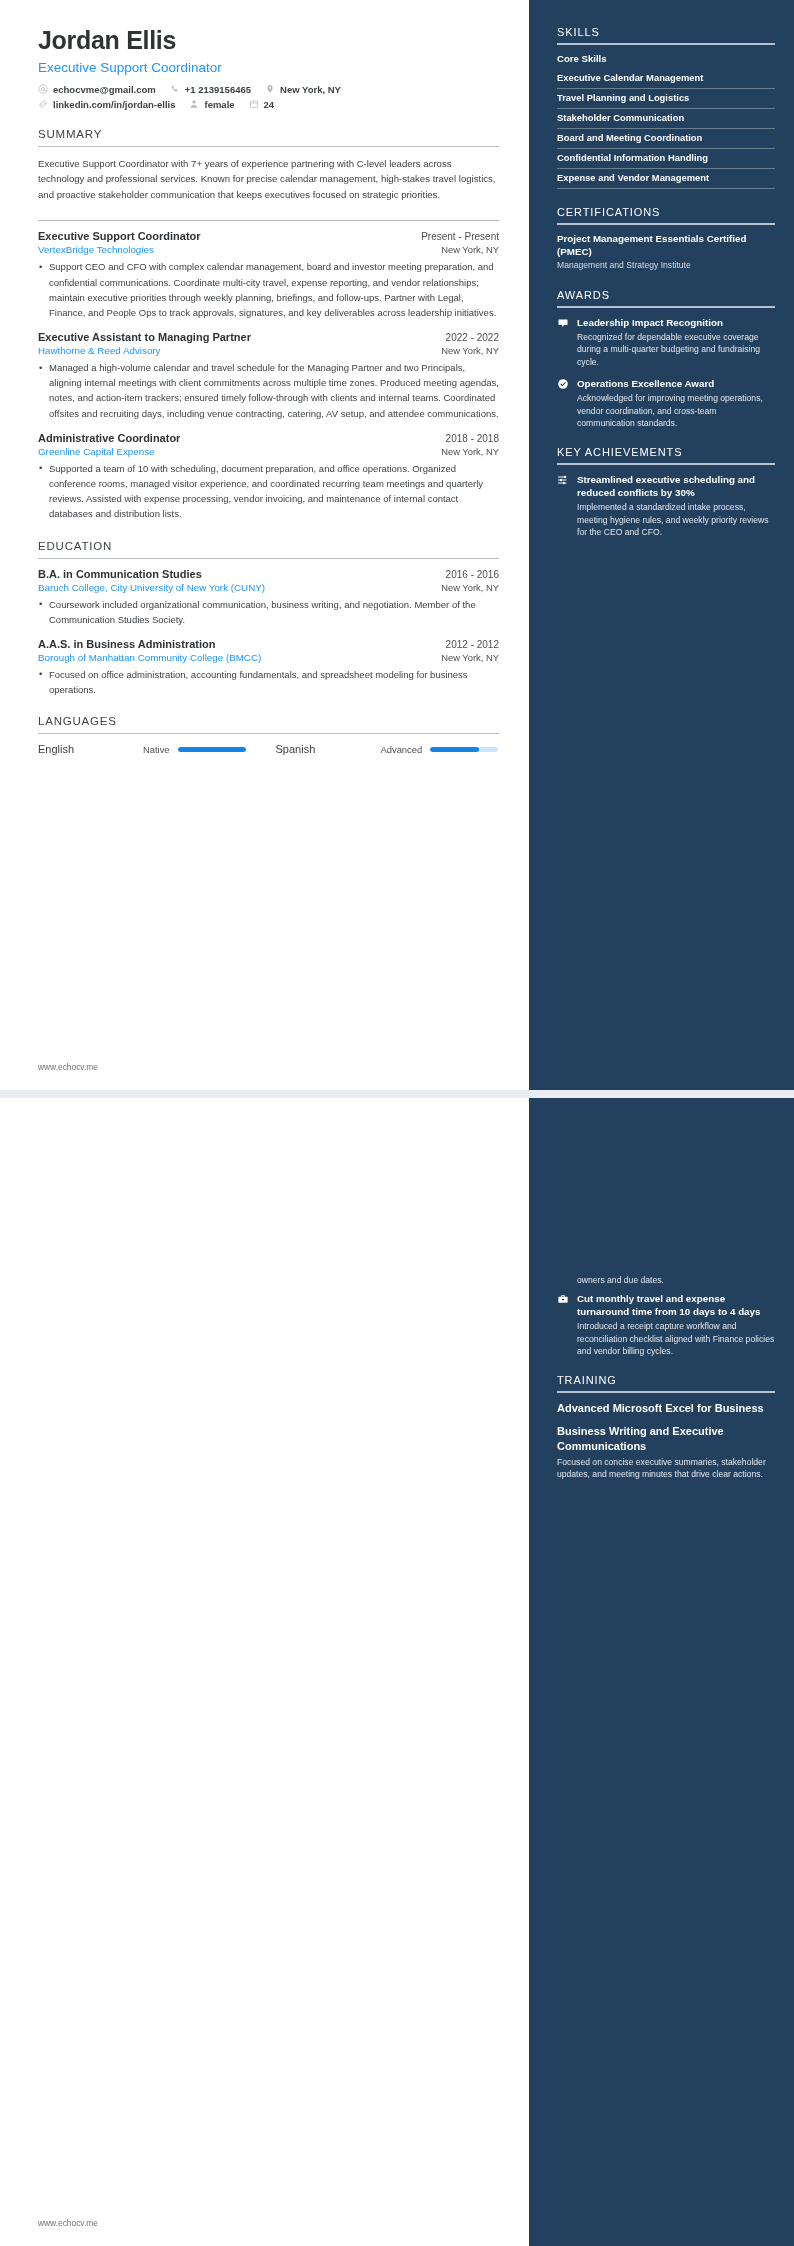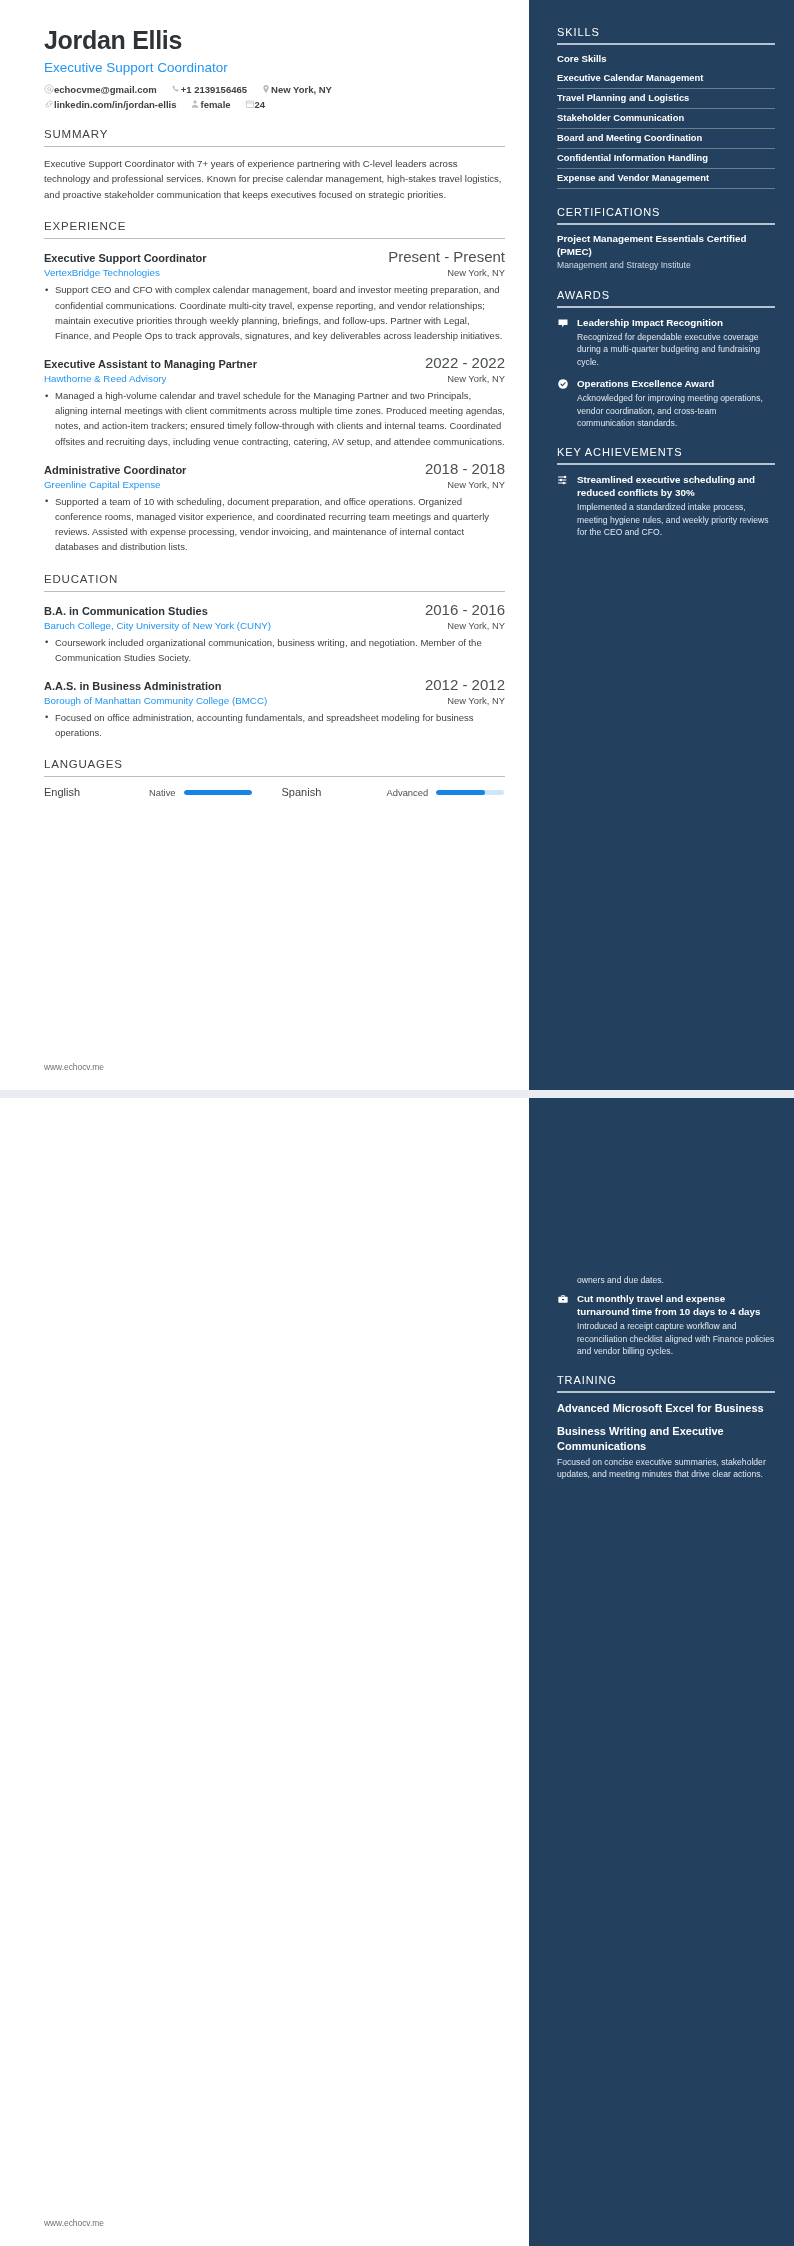--- a/index.html
+++ b/index.html
@@ -39,21 +39,21 @@
     top: 0; right: 0;
     width: 265px;
     height: 100%;
     background: #23415f;
   }
   .rail-inner { padding: 26px 19px 20px 28px; }
 
   
   .left {
     position: absolute;
-    top: 0; left: 10px;
+    top: 0; left: 4px;
     width: 529px;
     height: 100%;
     background: #ffffff;
     padding: 26px 34px 0 34px;
   }
 
   
   .tri {
     position: absolute;
     width: 0; height: 0;
@@ -82,20 +82,21 @@
   .contacts {
     margin-top: 9px;
     display: flex;
     flex-wrap: wrap;
     gap: 4px 14px;
     max-width: 350px;
   }
   .contact {
     display: flex;
     align-items: center;
+    gap: 5px;
     font-size: 9.5px;
     font-weight: 700;
     color: #3d4246;
     white-space: nowrap;
   }
   .contact .ic {
     width: 10px; height: 10px;
     flex: 0 0 10px;
     color: #b6bcc2;
     display: inline-flex;
@@ -134,21 +135,21 @@
     justify-content: space-between;
     align-items: baseline;
     gap: 12px;
   }
   .entry-title {
     font-size: 11px;
     font-weight: 700;
     color: #2f3336;
   }
   .entry-dates {
-    font-size: 15px;
+    font-size: 10px;
     color: #4a4f53;
     white-space: nowrap;
   }
   .entry-sub {
     font-size: 9.8px;
     color: #2196f3;
     margin-top: 2px;
   }
   .entry-loc {
     font-size: 9.4px;
@@ -385,21 +386,20 @@
         </div>
       </div>
 
       <div class="sec">
         <div class="sec-title">SUMMARY</div>
         <div class="sec-rule"></div>
         <div class="summary-text">Executive Support Coordinator with 7+ years of experience partnering with C-level leaders across technology and professional services. Known for precise calendar management, high-stakes travel logistics, and proactive stakeholder communication that keeps executives focused on strategic priorities.</div>
       </div>
 
       <div class="sec">
-        <div class="sec-title">EXPERIENCE</div>
         <div class="sec-rule"></div>
 
         <div class="entry">
           <div class="entry-row">
             <div class="entry-title">Executive Support Coordinator</div>
             <div class="entry-dates">Present - Present</div>
           </div>
           <div class="entry-row">
             <div class="entry-sub">VertexBridge Technologies</div>
             <div class="entry-loc">New York, NY</div>

